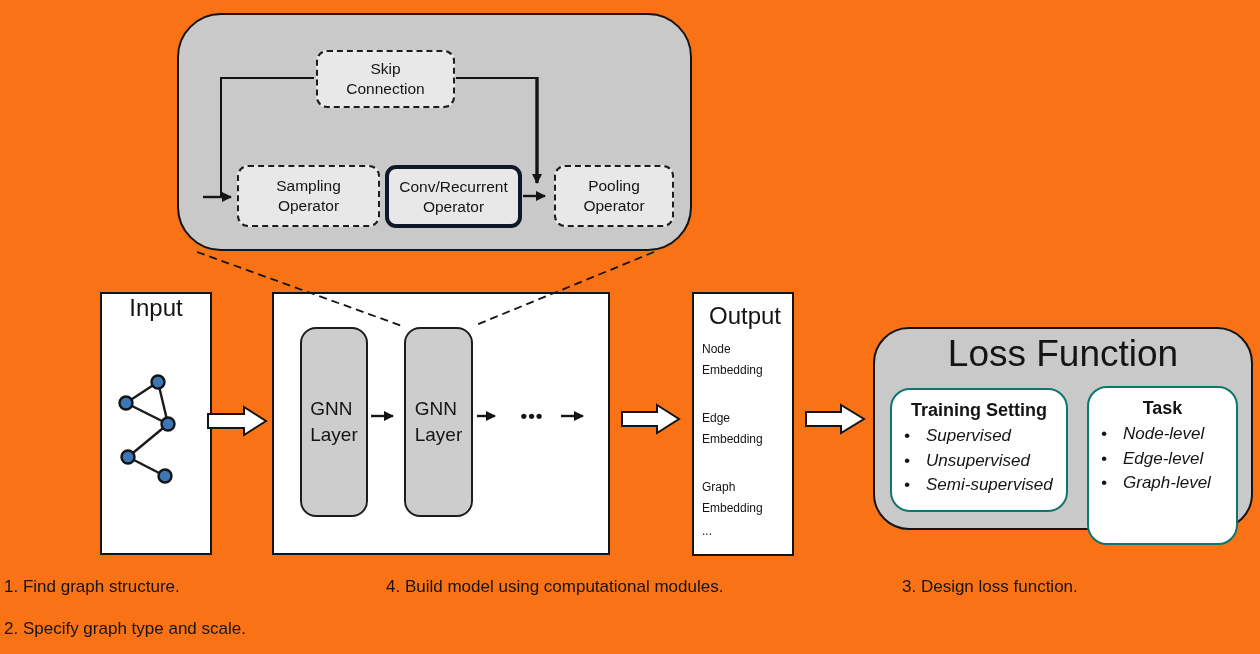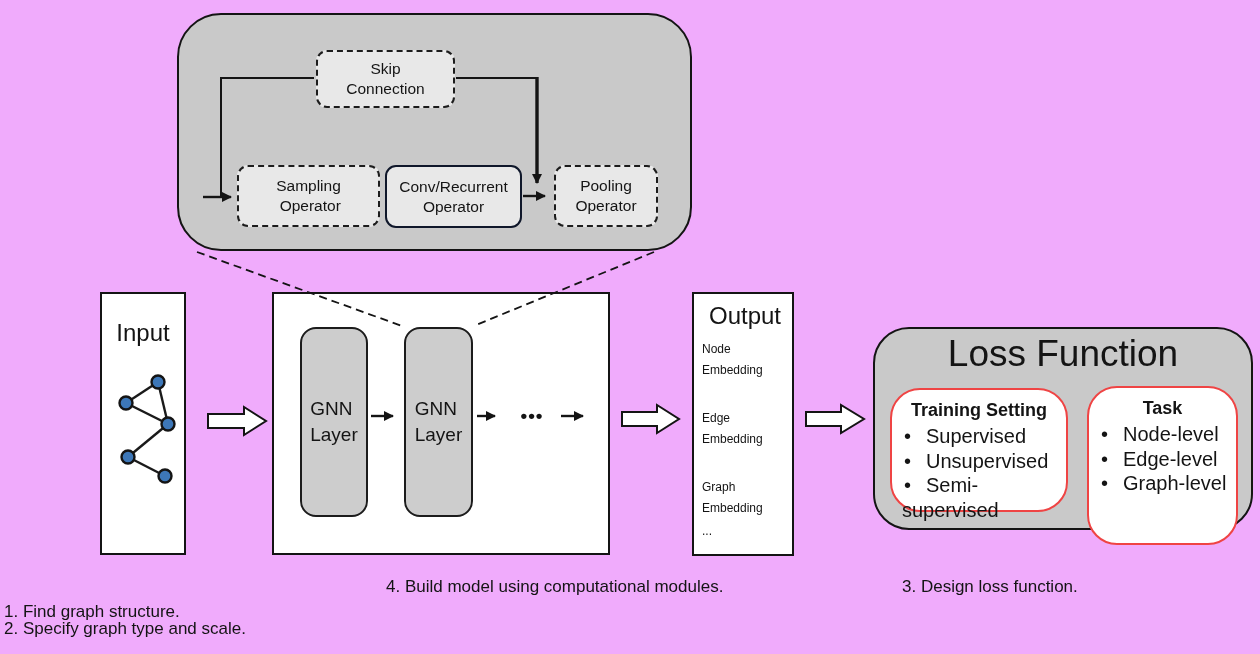--- a/index.html
+++ b/index.html
@@ -1,42 +1,42 @@
 <!DOCTYPE html>
 <html><head>
 <meta charset="utf-8">
 <style>
   html,body{margin:0;padding:0;background:#ffffff;}
   .canvas{
-    position:relative;width:1260px;height:654px;background:#f0abfc;
+    position:relative;width:1260px;height:654px;background:#f97316;
     font-family:"Liberation Sans", sans-serif;color:#141414;overflow:hidden;
   }
   .abs{position:absolute;box-sizing:border-box;}
   .ml{white-space:pre-line;}
 
   
   .module-panel{
     left:177px;top:13px;width:515px;height:238px;
     background:#c9c9c9;border:2px solid #141414;border-radius:44px;
   }
   .inner-box{
     background:#e8e8e8;border-radius:11px;
     display:flex;align-items:center;justify-content:center;text-align:center;
     font-size:15.5px;line-height:20px;
   }
   .dash{border:2px dashed #1c1c1c;}
-  .solid{border:2px solid #0f172a;}
+  .solid{border:4px solid #0f172a;}
   .skip-box{left:316px;top:50px;width:139px;height:58px;}
-  .sampling-box{left:237px;top:165px;width:143px;height:62px;text-align:right;}
+  .sampling-box{left:237px;top:165px;width:143px;height:62px;}
   .conv-box{left:385px;top:165px;width:137px;height:63px;}
-  .pooling-box{left:554px;top:165px;width:104px;height:62px;}
+  .pooling-box{left:554px;top:165px;width:120px;height:62px;}
 
   
   .plain-box{background:#ffffff;border:2px solid #141414;}
-  .input-box{left:100px;top:292px;width:86px;height:263px;text-align:center;padding-top:25px;}
+  .input-box{left:100px;top:292px;width:112px;height:263px;text-align:center;padding-top:0;}
   .big-title{font-size:24px;line-height:28px;}
   .model-box{left:272px;top:292px;width:338px;height:263px;}
   .gnn-layer{
     background:#cdcdcd;border:2px solid #1c1c1c;border-radius:16px;
     display:flex;align-items:center;justify-content:center;
     font-size:19px;line-height:26px;
   }
   .layer1{left:300px;top:327px;width:68px;height:190px;}
   .layer2{left:404px;top:327px;width:69px;height:190px;}
   .dots{left:512px;top:404px;width:40px;height:24px;line-height:24px;text-align:center;
@@ -48,32 +48,32 @@
   .out-item.tight{margin-bottom:2px;}
   .out-item.more{margin-bottom:0;}
 
   
   .loss-box{
     left:873px;top:327px;width:380px;height:203px;
     background:#c9c9c9;border:2px solid #141414;border-radius:36px;padding-top:10px;
   }
   .loss-title{text-align:center;font-size:37px;line-height:30px;}
   .sub-box{
-    background:#ffffff;border:2px solid #ef4444;border-radius:30px;
+    background:#ffffff;border:2px solid #0f766e;border-radius:20px;
   }
   .training-box{left:890px;top:388px;width:178px;height:124px;}
   .task-box{left:1087px;top:386px;width:151px;height:159px;}
   .sub-title{text-align:center;font-weight:bold;font-size:18px;margin-top:10px;margin-bottom:3px;}
   ul.bullets{margin:0;padding:0 0 0 10px;list-style:none;}
-  ul.bullets li{font-size:20px;line-height:24.5px;}
+  ul.bullets li{font-size:17px;line-height:24.5px;font-style:italic;}
   ul.bullets li::before{content:"\2022";display:inline-block;width:22px;padding-left:2px;}
 
   
   .caption{font-size:17px;line-height:20px;}
-  .cap1{left:4px;top:602px;}
+  .cap1{left:4px;top:577px;}
   .cap2{left:4px;top:619px;}
   .cap4{left:338px;top:577px;margin-left:48px;}
   .cap3{left:902px;top:577px;}
 
   svg.overlay{position:absolute;left:0;top:0;pointer-events:none;}
 </style>
 </head>
 <body>
 
 <div class="canvas">

